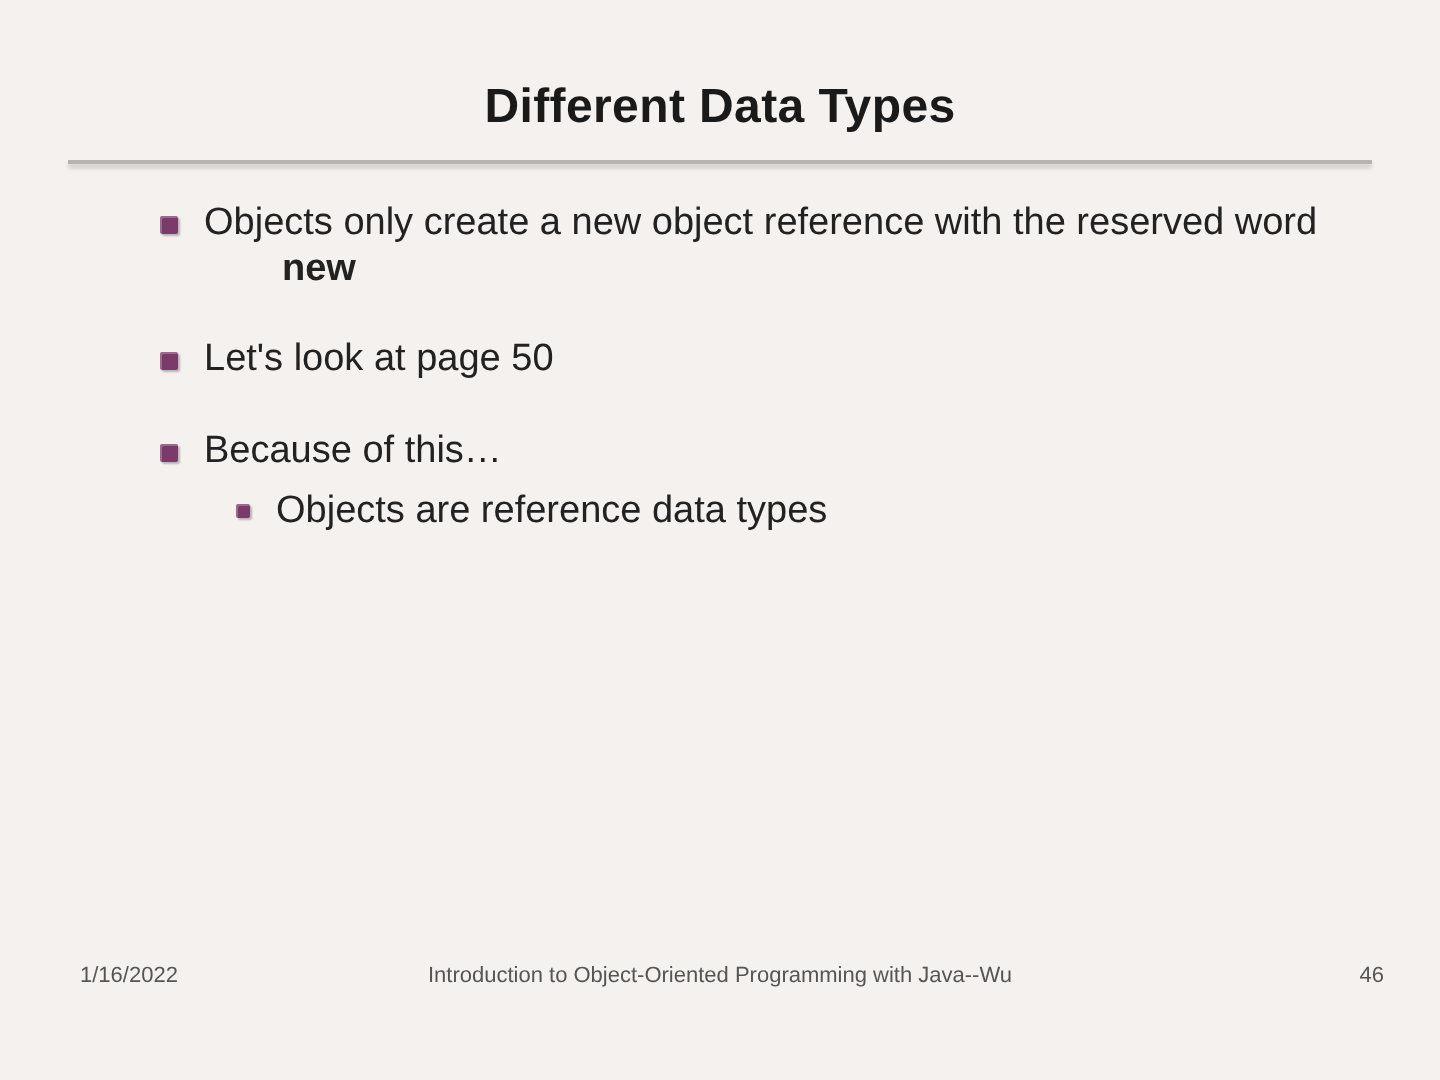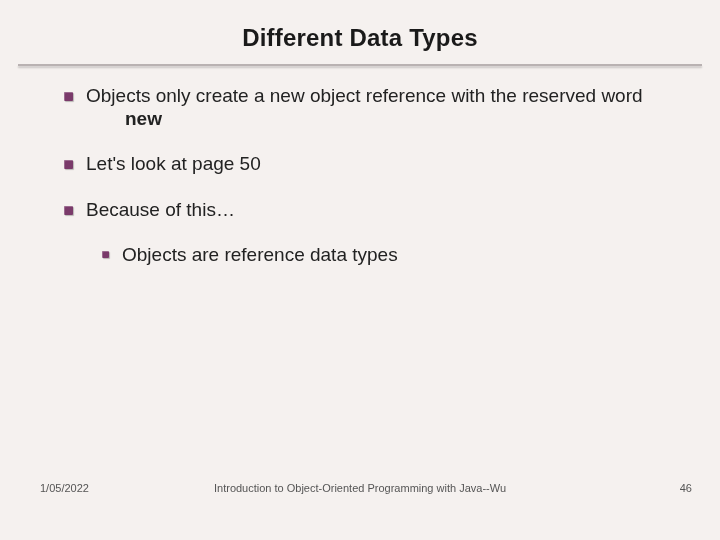--- a/index.html
+++ b/index.html
@@ -7,21 +7,21 @@
   body {
     font-family: Verdana, Geneva, sans-serif;
     background: #f5f1ef;
     position: relative;
     overflow: hidden;
   }
   .slide {
     width: 720px;
     height: 508px;
     position: relative;
-    padding: 0;
+    padding: 16px;
   }
   .title {
     text-align: center;
     font-size: 24px;
     font-weight: bold;
     color: #1a1a1a;
     padding-top: 24px;
     padding-bottom: 12px;
     letter-spacing: 0.2px;
   }
@@ -53,21 +53,21 @@
     left: -22px;
     top: 8px;
     width: 9px;
     height: 9px;
     background: #7a3a6a;
     border-radius: 1px;
     box-shadow: inset 1px 1px 0 rgba(255,255,255,0.25), 1px 1px 1px rgba(0,0,0,0.25);
   }
   ul.sub {
     list-style: none;
-    margin-top: 21px;
+    margin-top: 6px;
   }
   ul.sub > li {
     position: relative;
     font-size: 19px;
     color: #222;
     line-height: 1.35;
     margin: 0 0 4px 36px;
   }
   ul.sub > li::before {
     content: "";
@@ -123,17 +123,17 @@
         <ul class="sub">
           <li>
             <span>Objects are reference data types</span>
           </li>
         </ul>
       </li>
     </ul>
   </div>
 
   <div class="footer">
-    <span>1/05/2022</span>
+    <span>1/16/2022</span>
     <span class="center">Introduction to Object-Oriented Programming with Java--Wu</span>
     <span>46</span>
   </div>
 </div>
 
 </body></html>

